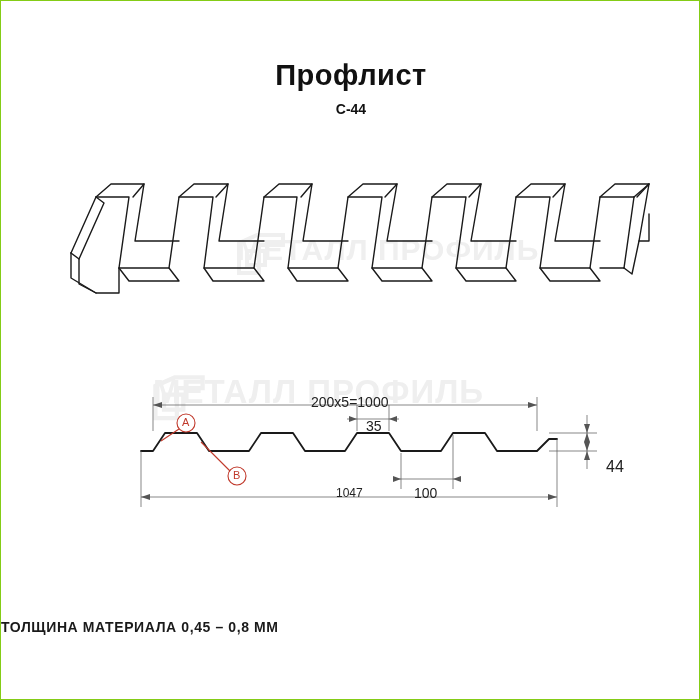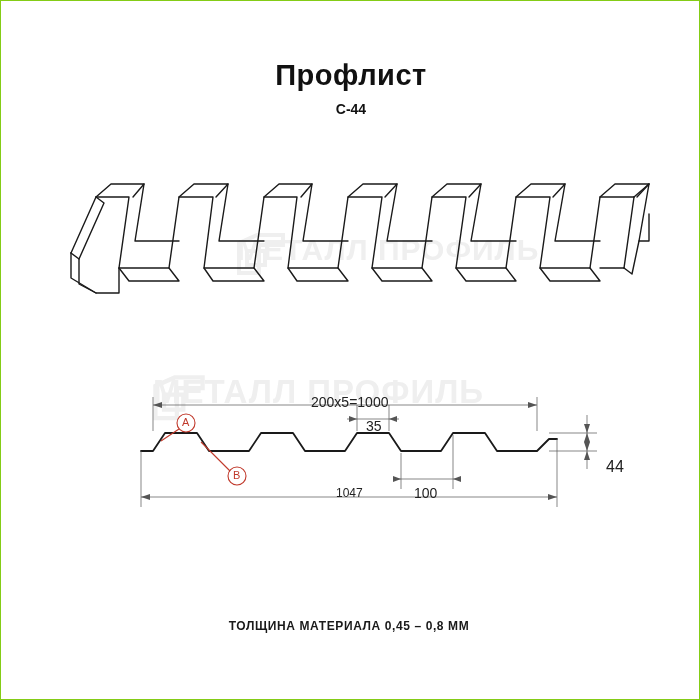--- a/index.html
+++ b/index.html
@@ -40,22 +40,22 @@
     text-align: center;
     font-size: 14px;
     font-weight: bold;
     color: #111111;
   }
   .footnote {
     position: absolute;
     top: 618px;
     left: 0;
     width: 696px;
-    text-align: center;
-    font-size: 12px;
+    text-align: left;
+    font-size: 14px;
     font-weight: bold;
     letter-spacing: 0.6px;
     color: #1a1a1a;
   }
   .svg-layer {
     position: absolute;
     top: 0;
     left: 0;
   }
   .wm {

